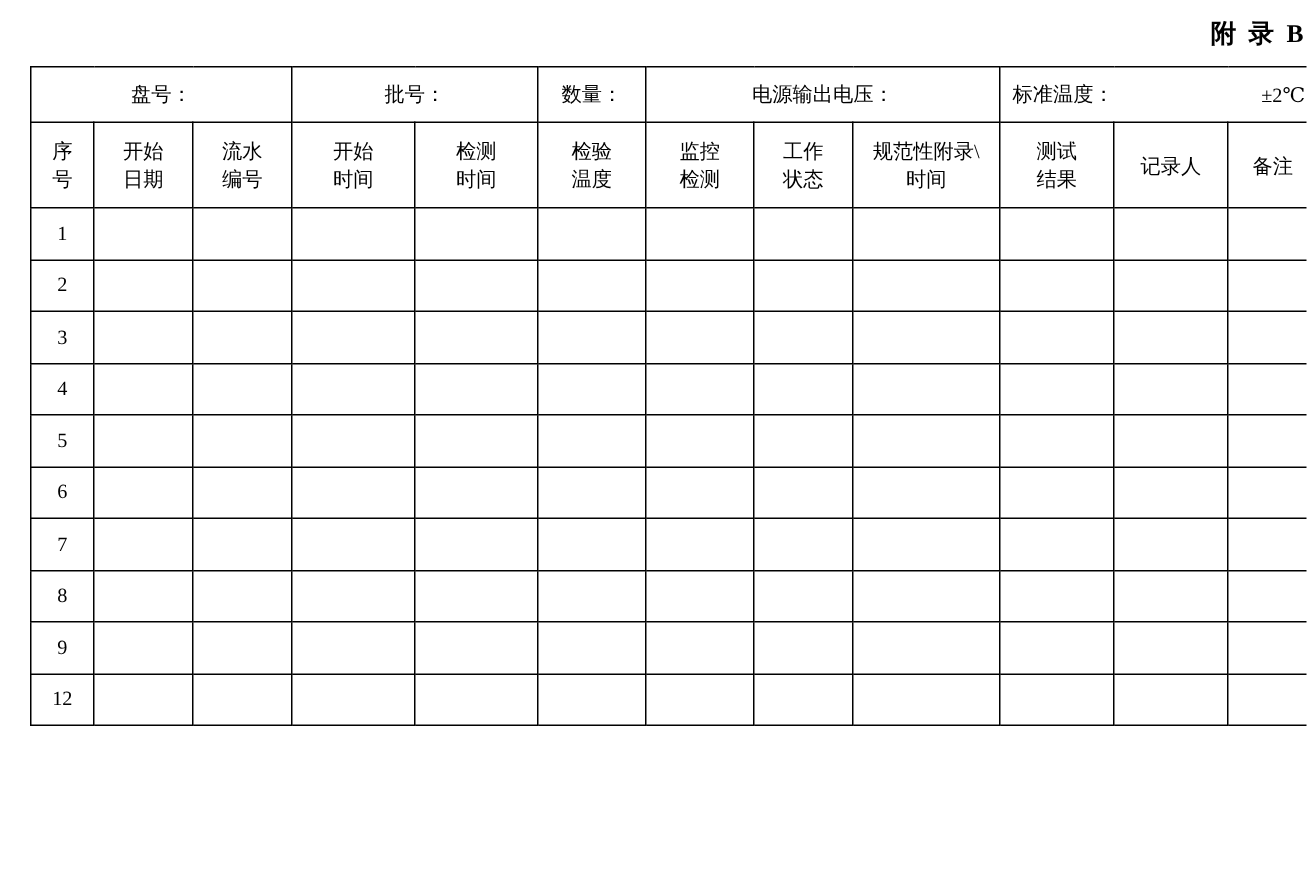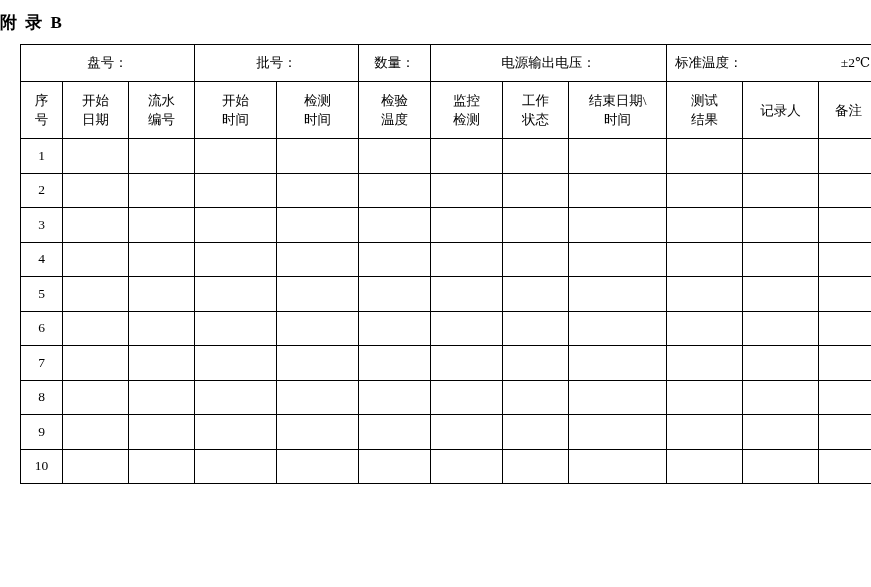--- a/index.html
+++ b/index.html
@@ -14,21 +14,21 @@
     color: #000000;
     overflow: hidden;
   }
   .page {
     position: relative;
     width: 871px;
     height: 587px;
     box-sizing: border-box;
   }
   .titles {
-    text-align: left;
+    text-align: right;
     padding-top: 10px;
   }
   .title-main {
     font-size: 17px;
     font-weight: bold;
     letter-spacing: 2px;
     line-height: 26px;
   }
   .title-sub {
     font-size: 15px;
@@ -65,21 +65,21 @@
     font-size: 13.5px;
   }
   .info-row td.temp-cell {
     padding-left: 8px;
     padding-right: 8px;
     position: relative;
   }
   .temp-inner {
     display: flex;
     justify-content: space-between;
-    align-items: flex-start;
+    align-items: flex-end;
     width: 100%;
   }
   .head-row td {
     height: 56px;
     border-bottom: 2px solid #000000;
     font-size: 13.5px;
     line-height: 19px;
   }
   .head-two {
     display: block;
@@ -166,21 +166,21 @@
           </td>
           <td>
             <span class="head-two">监控</span>
             <span class="head-two">检测</span>
           </td>
           <td>
             <span class="head-two">工作</span>
             <span class="head-two">状态</span>
           </td>
           <td>
-            <span class="head-two">结束日期\</span>
+            <span class="head-two">规范性附录\</span>
             <span class="head-two">时间</span>
           </td>
           <td>
             <span class="head-two">测试</span>
             <span class="head-two">结果</span>
           </td>
           <td>
             <span class="head-two">记录人</span>
           </td>
           <td>
@@ -308,21 +308,21 @@
           <td></td>
           <td></td>
           <td></td>
           <td></td>
           <td></td>
           <td></td>
           <td></td>
           <td></td>
         </tr>
         <tr class="body-row">
-          <td>10</td>
+          <td>12</td>
           <td></td>
           <td></td>
           <td></td>
           <td></td>
           <td></td>
           <td></td>
           <td></td>
           <td></td>
           <td></td>
           <td></td>

